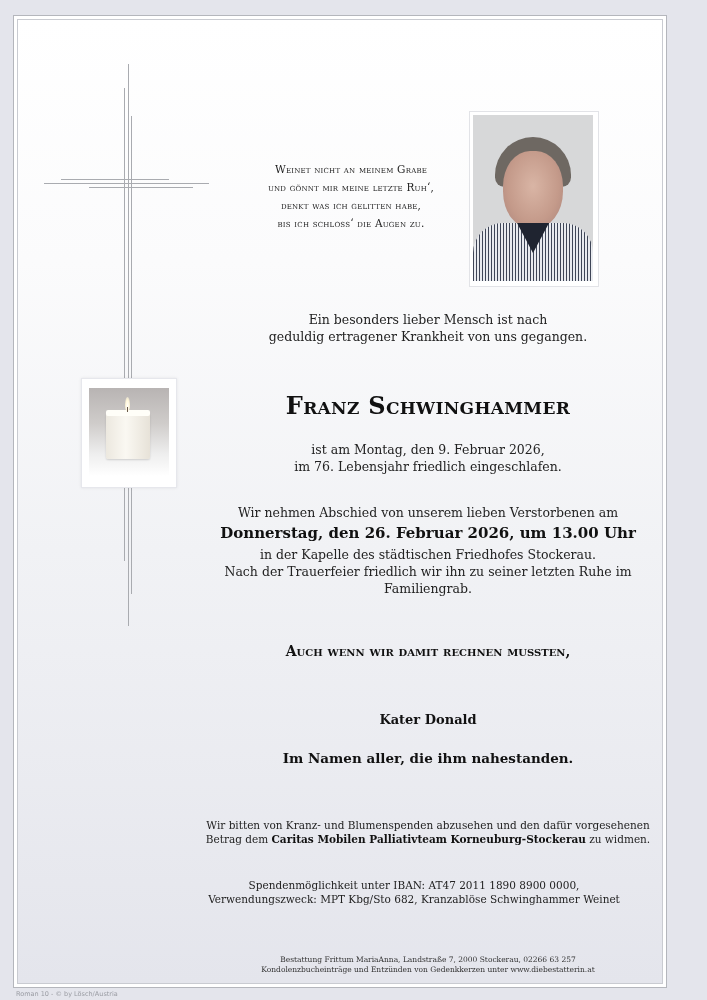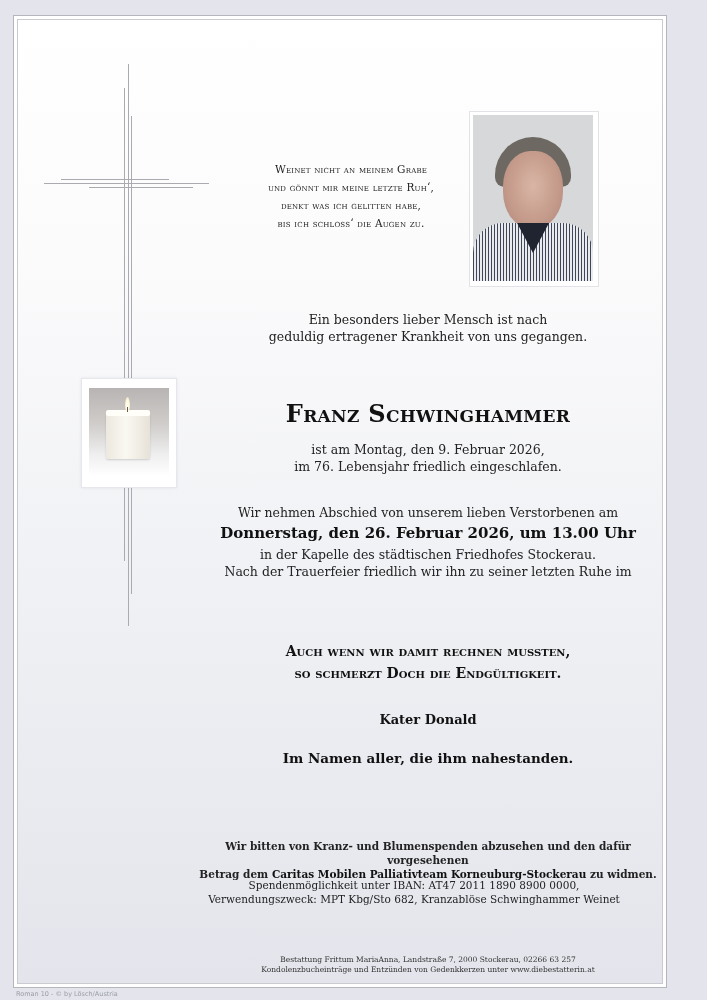--- a/index.html
+++ b/index.html
@@ -84,33 +84,33 @@
   }
   .photo .collar {
     position: absolute; left: 44px; top: 108px; width: 32px; height: 30px;
     background: #1f2430; clip-path: polygon(0 0, 100% 0, 50% 100%);
   }
 
   .text-block { position: absolute; left: 200px; width: 420px; text-align: center; }
   .intro { top: 291px; font-size: 12.5px; line-height: 17px; color: #222; }
   .name {
     top: 372px; font-size: 24px; line-height: 28px; font-weight: bold;
-    font-variant: small-caps; letter-spacing: 0.3px; color: #111; margin-top: 8px;
+    font-variant: small-caps; letter-spacing: 0.3px; color: #111;
   }
   .death { top: 421px; font-size: 12.5px; line-height: 17px; color: #222; }
   .farewell { top: 484px; font-size: 12.5px; line-height: 17px; color: #222; }
   .funeral-date { top: 503px; font-size: 15px; line-height: 20px; font-weight: bold; color: #111; }
   .location { top: 526px; font-size: 12.5px; line-height: 17px; color: #222; }
   .quote {
     top: 620px; font-size: 14px; line-height: 22px; font-weight: bold;
     font-variant: small-caps; color: #111;
   }
   .mourner { top: 691px; font-size: 13px; line-height: 18px; font-weight: bold; color: #111; }
   .on-behalf { top: 729px; font-size: 13.5px; line-height: 18px; font-weight: bold; color: #111; }
-  .donation { top: 819px; font-size: 10.5px; line-height: 14px; color: #222; left: 180px; width: 460px; font-weight: bold; }
+  .donation { top: 798px; font-size: 10.5px; line-height: 14px; color: #222; left: 180px; width: 460px; }
   .donation b { color: #111; }
   .iban { top: 858px; font-size: 10.5px; line-height: 14px; color: #222; left: 166px; width: 460px; }
   .footer { top: 935px; font-size: 7.5px; line-height: 10px; color: #333; left: 180px; width: 460px; }
   .credit {
     position: absolute; left: 16px; top: 990px; font-family: "DejaVu Sans", sans-serif;
     font-size: 6.5px; color: #9a9ca3;
   }
 </style>
 </head>
 <body>
@@ -162,25 +162,25 @@
     <div class="text-block death">
       <div>ist am Montag, den 9. Februar 2026,</div>
       <div>im 76. Lebensjahr friedlich eingeschlafen.</div>
     </div>
 
     <div class="text-block farewell">Wir nehmen Abschied von unserem lieben Verstorbenen am</div>
     <div class="text-block funeral-date">Donnerstag, den 26. Februar 2026, um 13.00 Uhr</div>
     <div class="text-block location">
       <div>in der Kapelle des städtischen Friedhofes Stockerau.</div>
       <div>Nach der Trauerfeier friedlich wir ihn zu seiner letzten Ruhe im</div>
+      <div>Familiengrab.</div>
     </div>
 
     <div class="text-block quote">
       <div>Auch wenn wir damit rechnen mussten,</div>
-      <div>so schmerzt Doch die Endgültigkeit.</div>
     </div>
 
     <div class="text-block mourner">Kater Donald</div>
     <div class="text-block on-behalf">Im Namen aller, die ihm nahestanden.</div>
 
     <div class="text-block donation">
       <div>Wir bitten von Kranz- und Blumenspenden abzusehen und den dafür vorgesehenen</div>
       <div>
         <span>Betrag dem </span><b>Caritas Mobilen Palliativteam Korneuburg-Stockerau</b><span> zu widmen.</span>
       </div>

